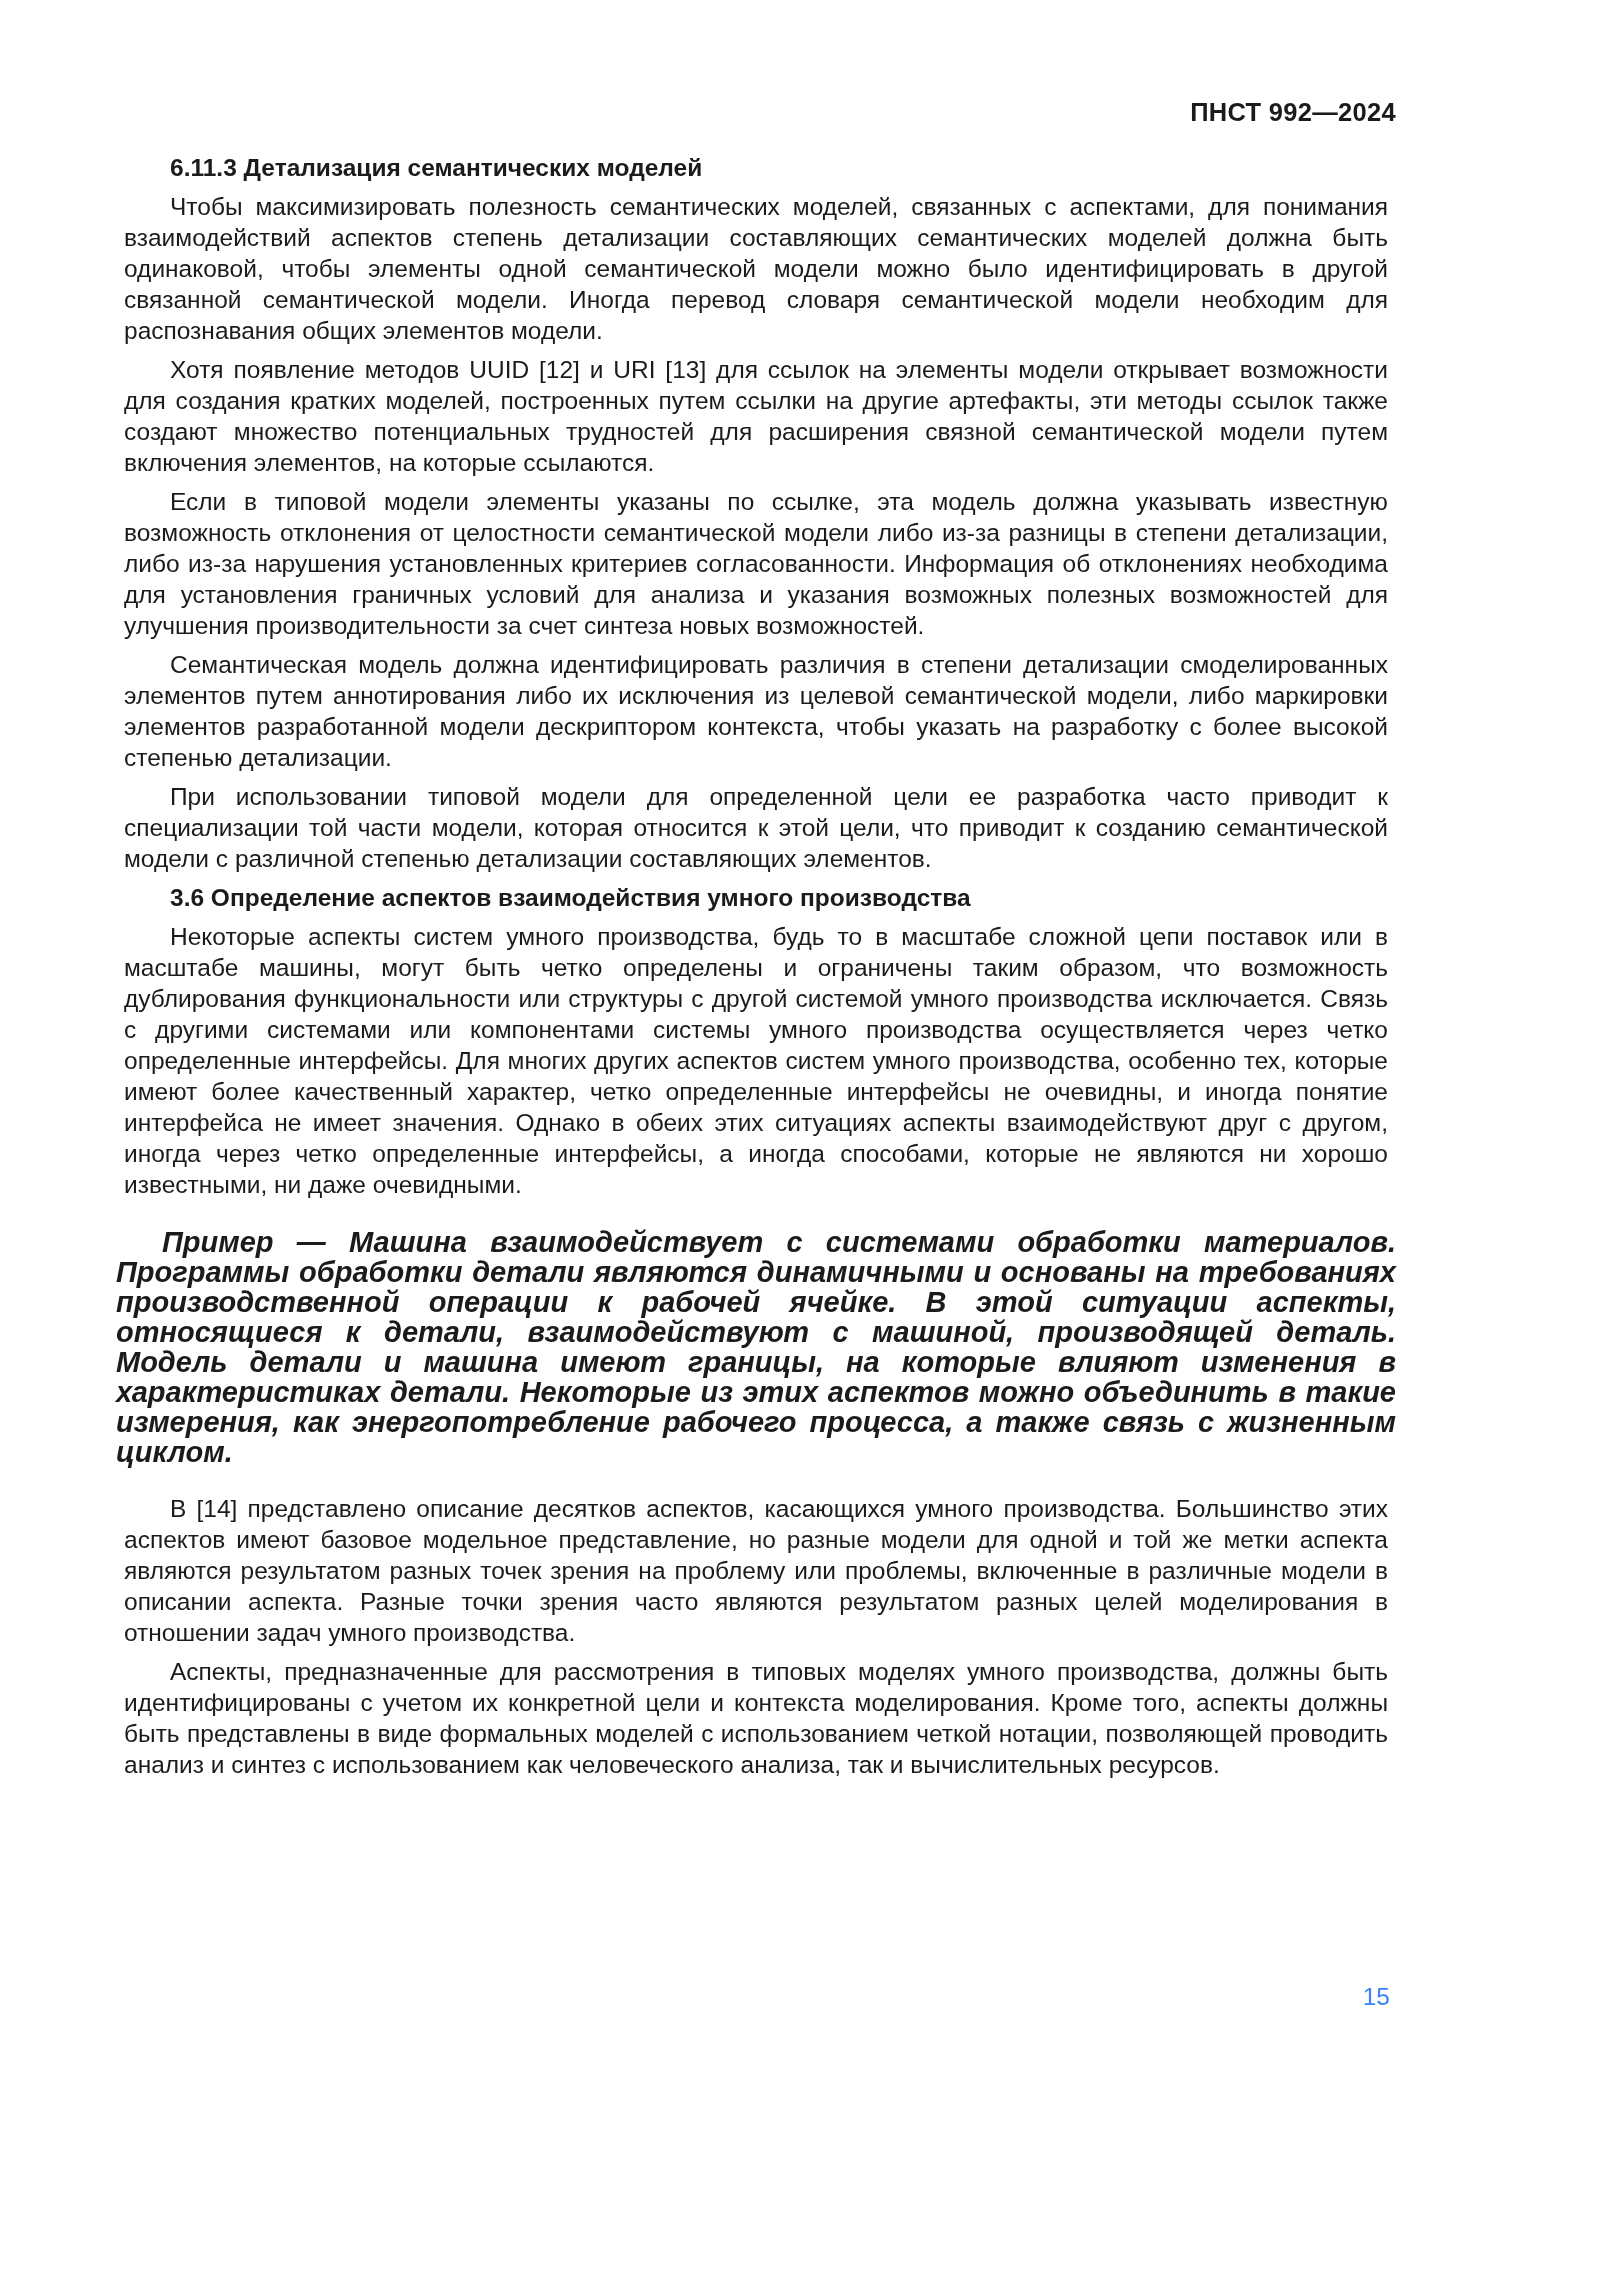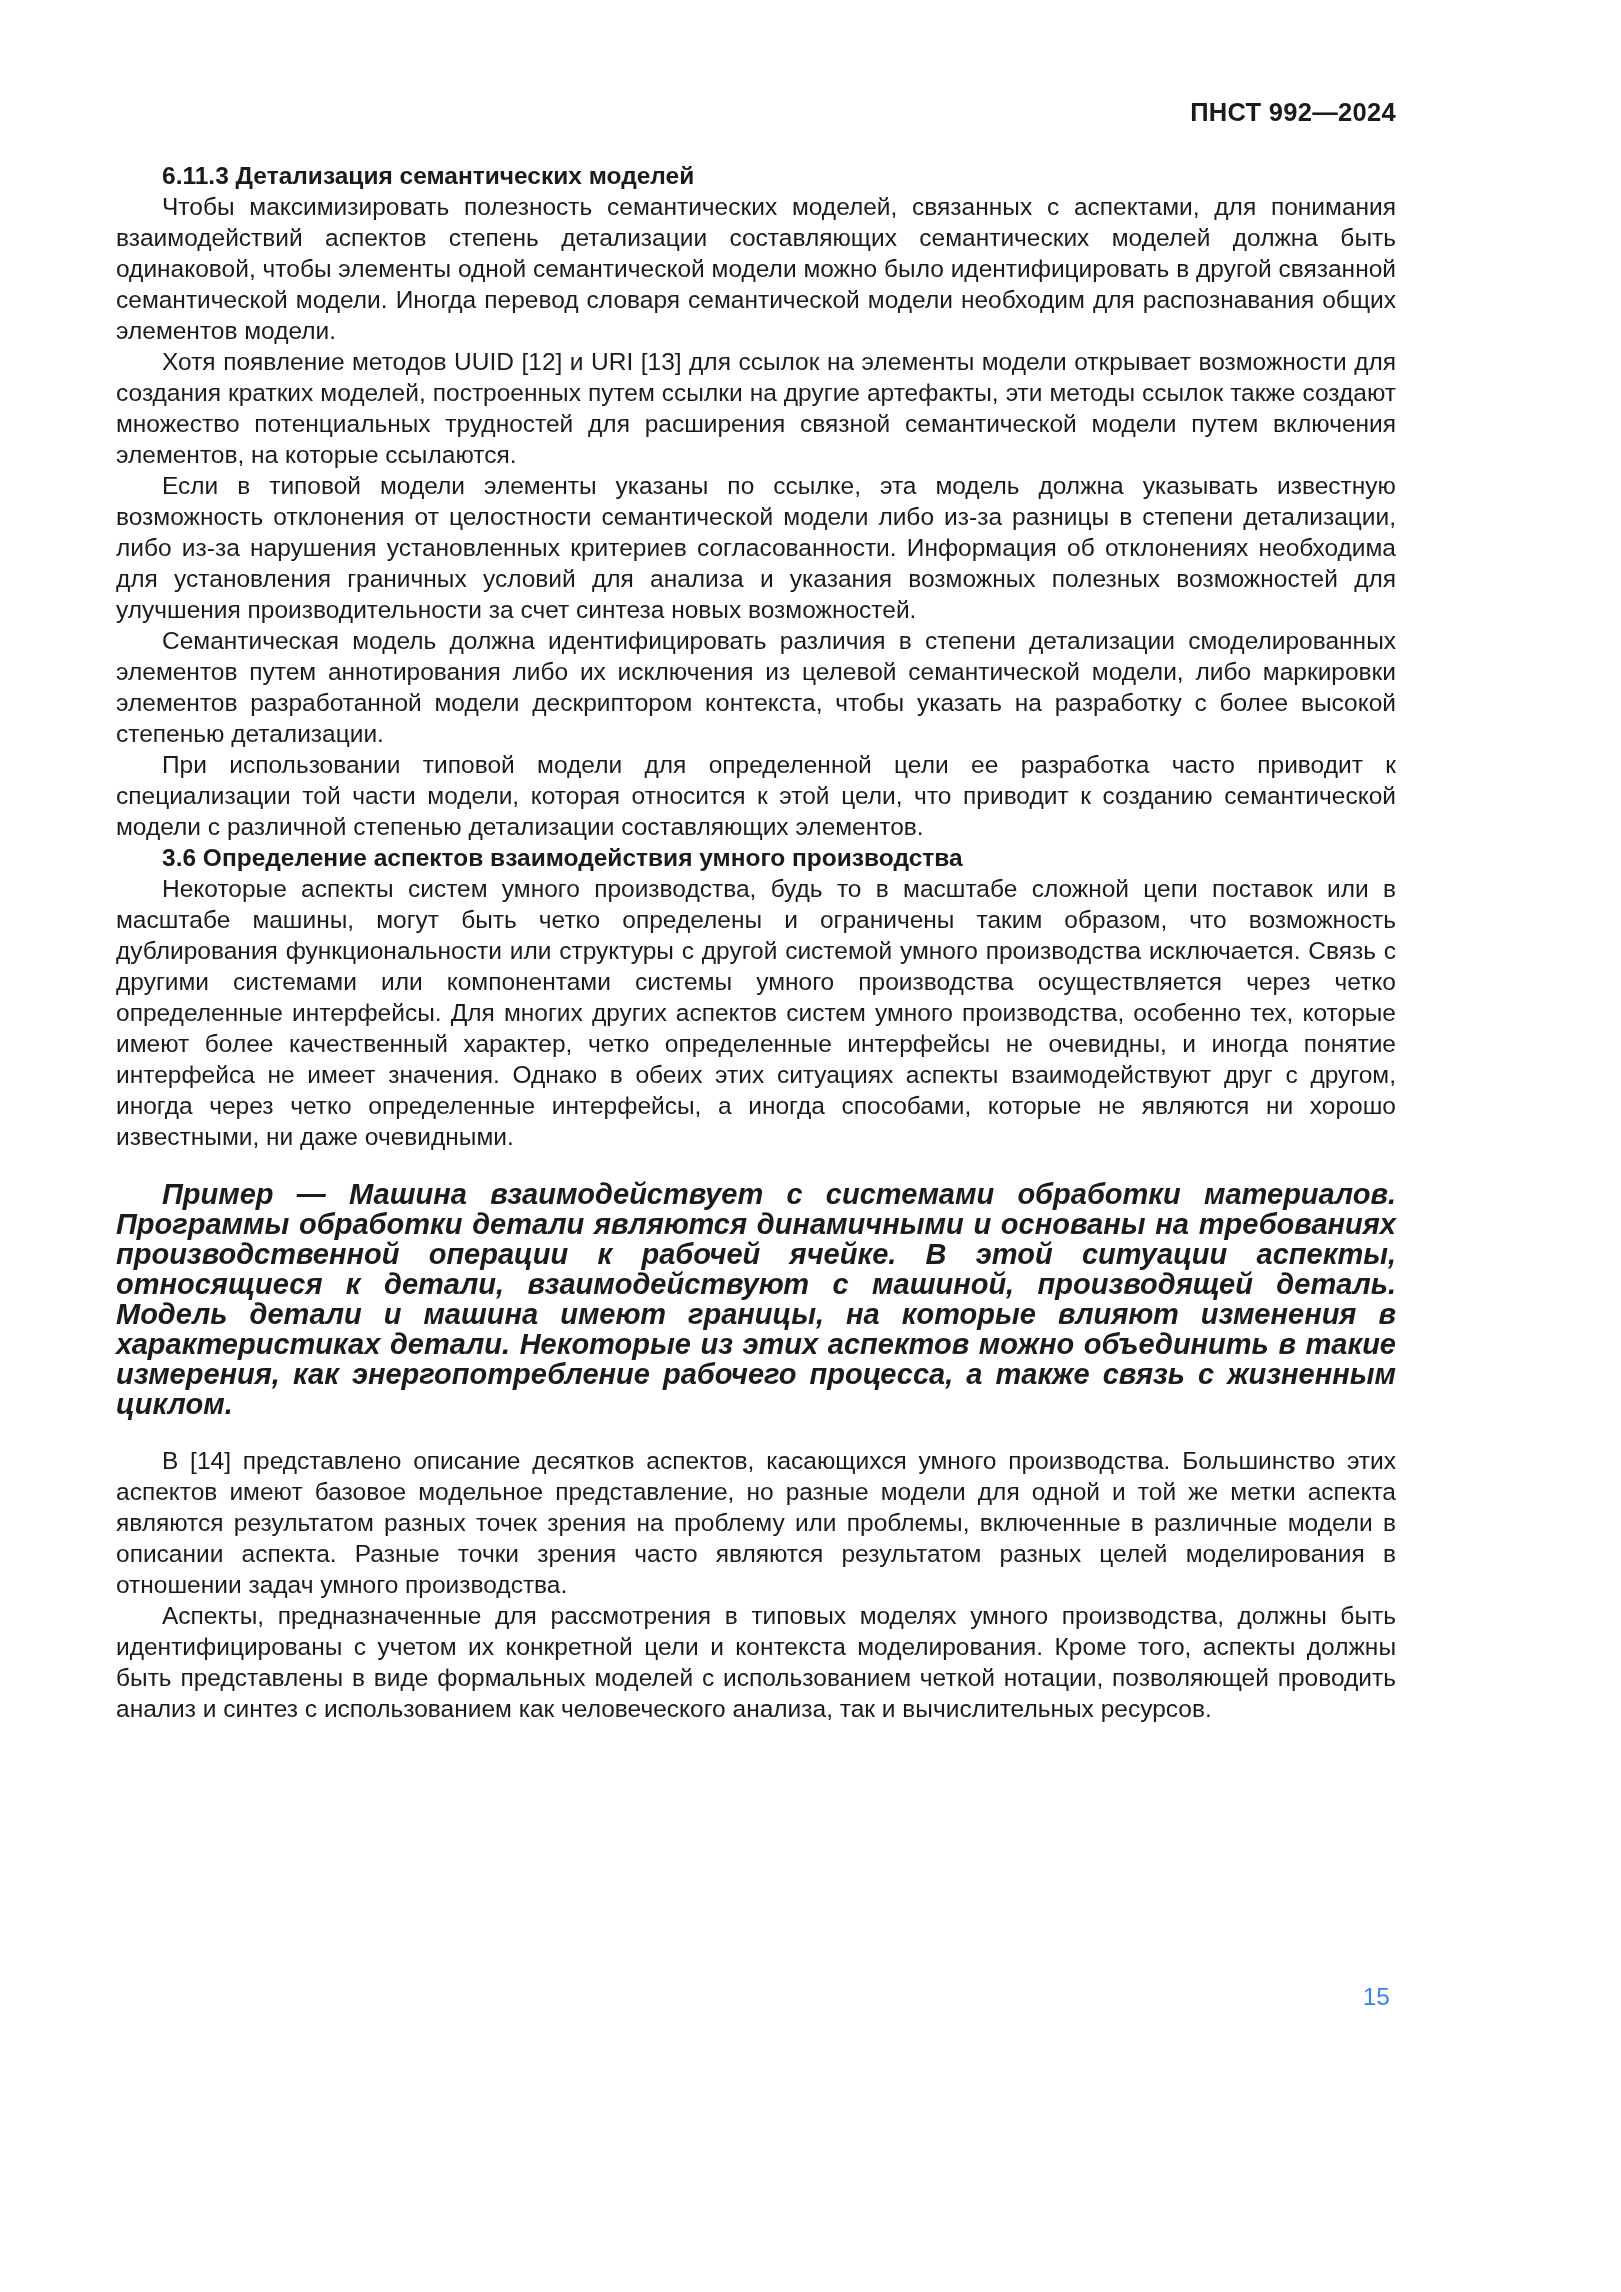--- a/index.html
+++ b/index.html
@@ -16,25 +16,25 @@
     color: #1b1b1b;
     font-family: "Liberation Sans", sans-serif;
     padding: 98px 225px 0 116px;
     overflow: hidden;
   }
   .doc-header {
     text-align: right;
     font-weight: 700;
     font-size: 25.5px;
     line-height: 29px;
-    margin-bottom: 33px;
+    margin-bottom: 25px;
     letter-spacing: 0.3px;
   }
   .content p {
-    margin: 0;
+    margin: 8px;
     font-size: 24.5px;
     line-height: 31px;
     text-align: justify;
     text-indent: 46px;
     hyphens: auto;
   }
   .heading-sub {
     margin: 0 0 2.9px 0;
     font-size: 24.5px;
     line-height: 31px;

